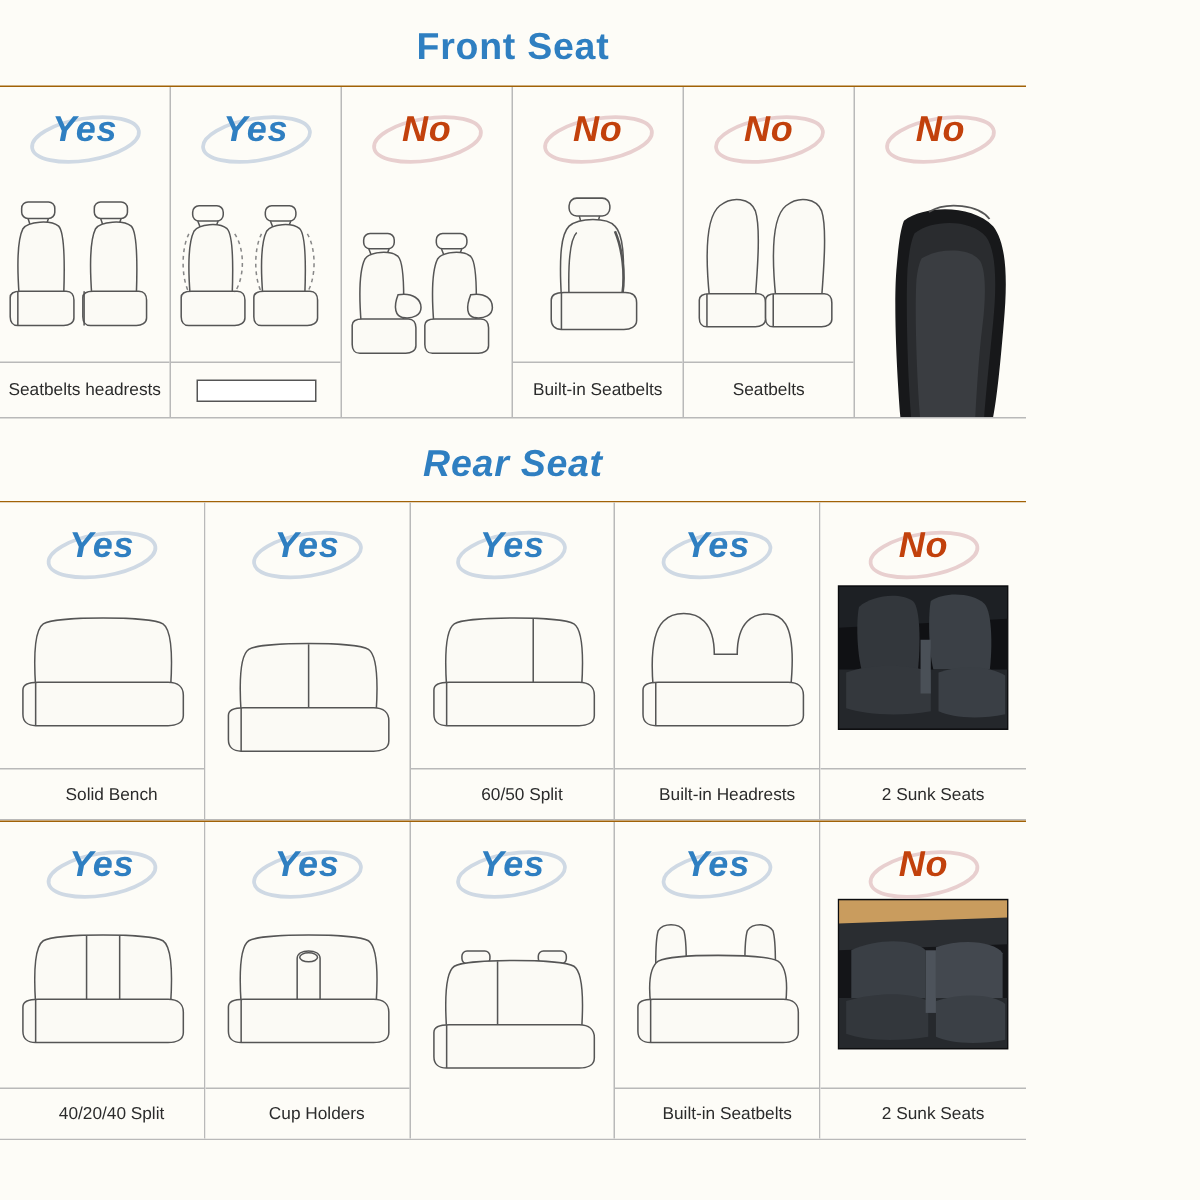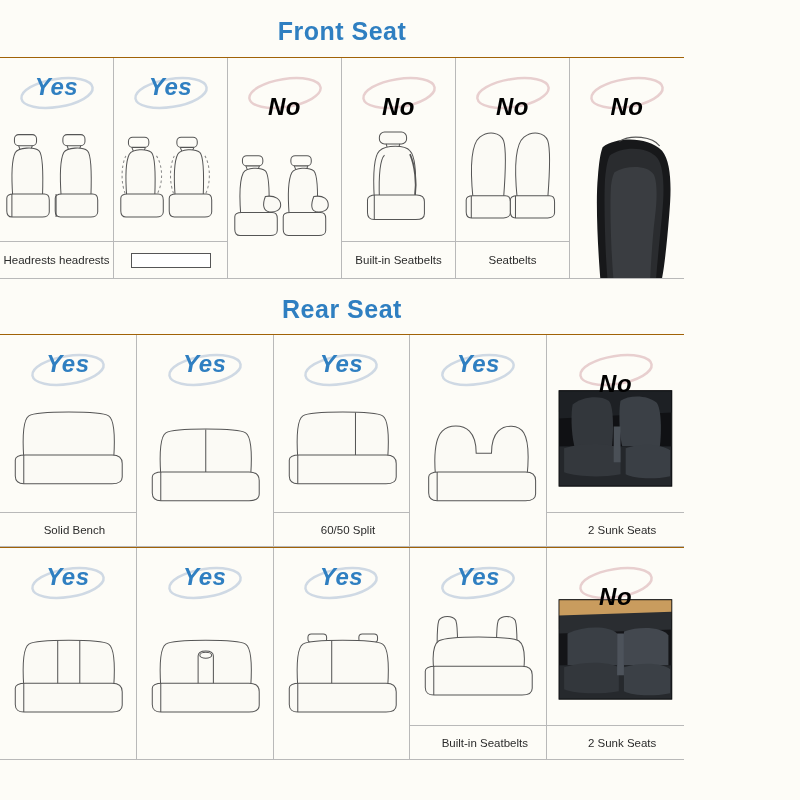--- a/index.html
+++ b/index.html
@@ -12,21 +12,21 @@
   .page { width: 684px; height: 800px; position: relative; background: #fdfcf7; }
 
   .section-title {
     text-align: center;
     color: #2f7fc1;
     font-size: 25px;
     font-weight: bold;
     letter-spacing: 0.5px;
   }
   .front-title { padding-top: 17px; padding-bottom: 11px; }
-  .rear-title { padding-top: 16px; padding-bottom: 10px; }
+  .rear-title { padding-top: 16px; padding-bottom: 10px; font-style: italic; }
 
   .grid {
     display: grid;
     border-top: 1px solid #a16207;
     border-bottom: 1px solid #b9b9b9;
     background: #fdfcf7;
   }
   .grid-front {
     grid-template-columns: repeat(6, 1fr);
     height: 222px;
@@ -76,21 +76,21 @@
   .badge .word {
     position: absolute;
     left: 0; right: 0; top: 2px;
     text-align: center;
     font-size: 24px;
     font-weight: bold;
     font-style: italic;
     letter-spacing: 0.5px;
   }
   .badge.yes .word { color: #2f7fc1; }
-  .badge.no .word { color: #000000; margin-top: 20px; }
+  .badge.no .word { color: #c2410c; }
 
   .art-svg { position: absolute; left: 0; top: 0; width: 100%; height: 100%; }
   .whitebox {
     width: 80px; height: 15px;
     border: 1px solid #555;
     background: #fff;
   }
 </style>
 </head>
 <body>
@@ -116,21 +116,21 @@
             <path d="M14 145 L14 172 M66 145 L66 172"></path>
           </g>
         </svg>
       </div>
       <div class="badge yes">
         <svg class="swoosh" viewBox="0 0 86 44">
           <ellipse cx="43" cy="22" rx="36" ry="14" fill="none" stroke="#cfd9e4" stroke-width="2.5" transform="rotate(-9 43 22)"></ellipse>
         </svg>
         <div class="word">Yes</div>
       </div>
-      <div class="cell-label">Headrests headrests</div>
+      <div class="cell-label">Seatbelts headrests</div>
     </div>
 
     <div class="cell">
       <div class="cell-art">
         <svg class="art-svg" viewBox="0 0 133 185" preserveAspectRatio="xMidYMid meet">
           <g fill="none" stroke="#555" stroke-width="1.2">
             <rect x="17" y="78" width="24" height="12" rx="5"></rect>
             <rect x="74" y="78" width="24" height="12" rx="5"></rect>
             <path d="M21 90 l2 5 M37 90 l-2 5"></path>
             <path d="M78 90 l2 5 M94 90 l-2 5"></path>
@@ -318,20 +318,21 @@
             <path d="M32 126 L32 160"></path>
           </g>
         </svg>
       </div>
       <div class="badge yes">
         <svg class="swoosh" viewBox="0 0 86 44">
           <ellipse cx="43" cy="22" rx="36" ry="14" fill="none" stroke="#cfd9e4" stroke-width="2.5" transform="rotate(-9 43 22)"></ellipse>
         </svg>
         <div class="word">Yes</div>
       </div>
+      <div class="cell-label">Built-in Headrests</div>
     </div>
 
     <div class="cell">
       <div class="cell-art">
         <svg class="art-svg" viewBox="0 0 160 178" preserveAspectRatio="none">
           <rect x="14" y="56" width="132" height="96" fill="#101114"></rect>
           <path d="M14 56 L146 56 L146 78 L14 84 Z" fill="#1d2024"></path>
           <path d="M30 70 C40 62 62 60 72 66 C78 70 78 96 76 112 L32 112 C28 98 28 78 30 70 Z" fill="#33373c"></path>
           <path d="M86 66 C96 60 118 60 128 68 C134 74 134 98 132 112 L88 112 C84 98 84 74 86 66 Z" fill="#3b4046"></path>
           <rect x="14" y="112" width="132" height="40" fill="#24272b"></rect>
@@ -364,40 +365,42 @@
             <path d="M28 124 L28 158"></path>
           </g>
         </svg>
       </div>
       <div class="badge yes">
         <svg class="swoosh" viewBox="0 0 86 44">
           <ellipse cx="43" cy="22" rx="36" ry="14" fill="none" stroke="#cfd9e4" stroke-width="2.5" transform="rotate(-9 43 22)"></ellipse>
         </svg>
         <div class="word">Yes</div>
       </div>
+      <div class="cell-label">40/20/40 Split</div>
     </div>
 
     <div class="cell">
       <div class="cell-art">
         <svg class="art-svg" viewBox="0 0 160 178" preserveAspectRatio="xMidYMid meet">
           <g fill="none" stroke="#555" stroke-width="1.2">
             <path d="M28 128 C26 98 28 82 34 78 C44 72 118 72 128 78 C134 82 136 98 134 128 Z" fill="#fbfaf5"></path>
             <path d="M72 92 C72 88 76 86 81 86 C86 86 90 88 90 92 L90 126 L72 126 Z" fill="#fbfaf5"></path>
             <ellipse cx="81" cy="91" rx="7" ry="3.5" fill="#fbfaf5"></ellipse>
             <path d="M18 130 C18 125 24 124 30 124 L132 124 C140 124 144 128 144 134 L144 150 C144 156 138 158 132 158 L28 158 C22 158 18 155 18 149 Z" fill="#fbfaf5"></path>
             <path d="M28 124 L28 158"></path>
           </g>
         </svg>
       </div>
       <div class="badge yes">
         <svg class="swoosh" viewBox="0 0 86 44">
           <ellipse cx="43" cy="22" rx="36" ry="14" fill="none" stroke="#cfd9e4" stroke-width="2.5" transform="rotate(-9 43 22)"></ellipse>
         </svg>
         <div class="word">Yes</div>
       </div>
+      <div class="cell-label">Cup Holders</div>
     </div>
 
     <div class="cell">
       <div class="cell-art">
         <svg class="art-svg" viewBox="0 0 160 178" preserveAspectRatio="xMidYMid meet">
           <g fill="none" stroke="#555" stroke-width="1.2">
             <rect x="40" y="66" width="22" height="10" rx="4" fill="#fbfaf5"></rect>
             <rect x="100" y="66" width="22" height="10" rx="4" fill="#fbfaf5"></rect>
             <path d="M28 128 C26 98 28 82 34 78 C44 72 118 72 128 78 C134 82 136 98 134 128 Z" fill="#fbfaf5"></path>
             <path d="M68 74 L68 128"></path>

